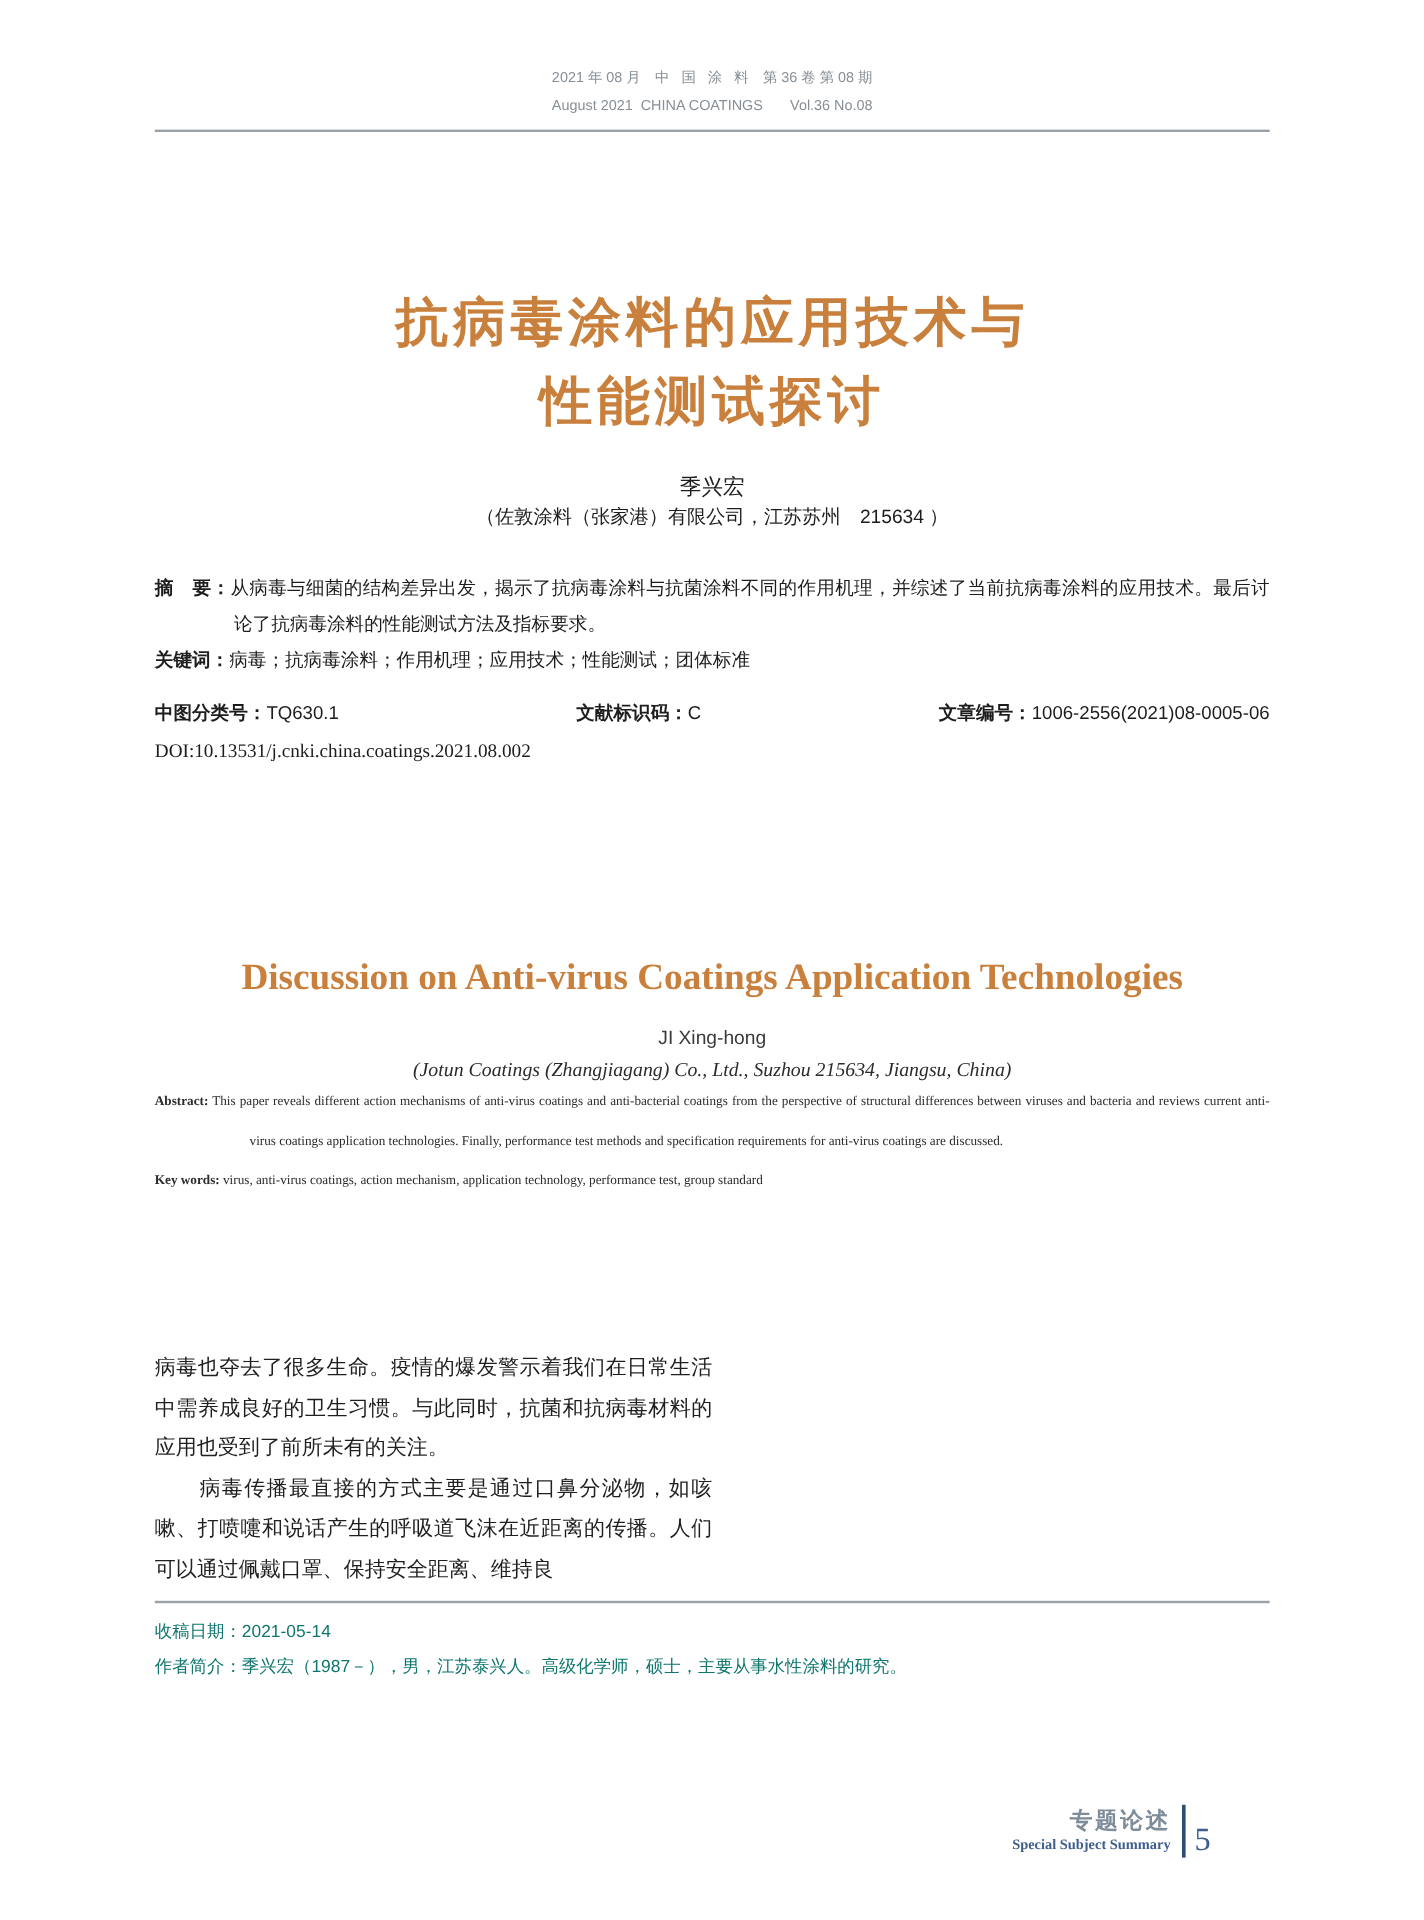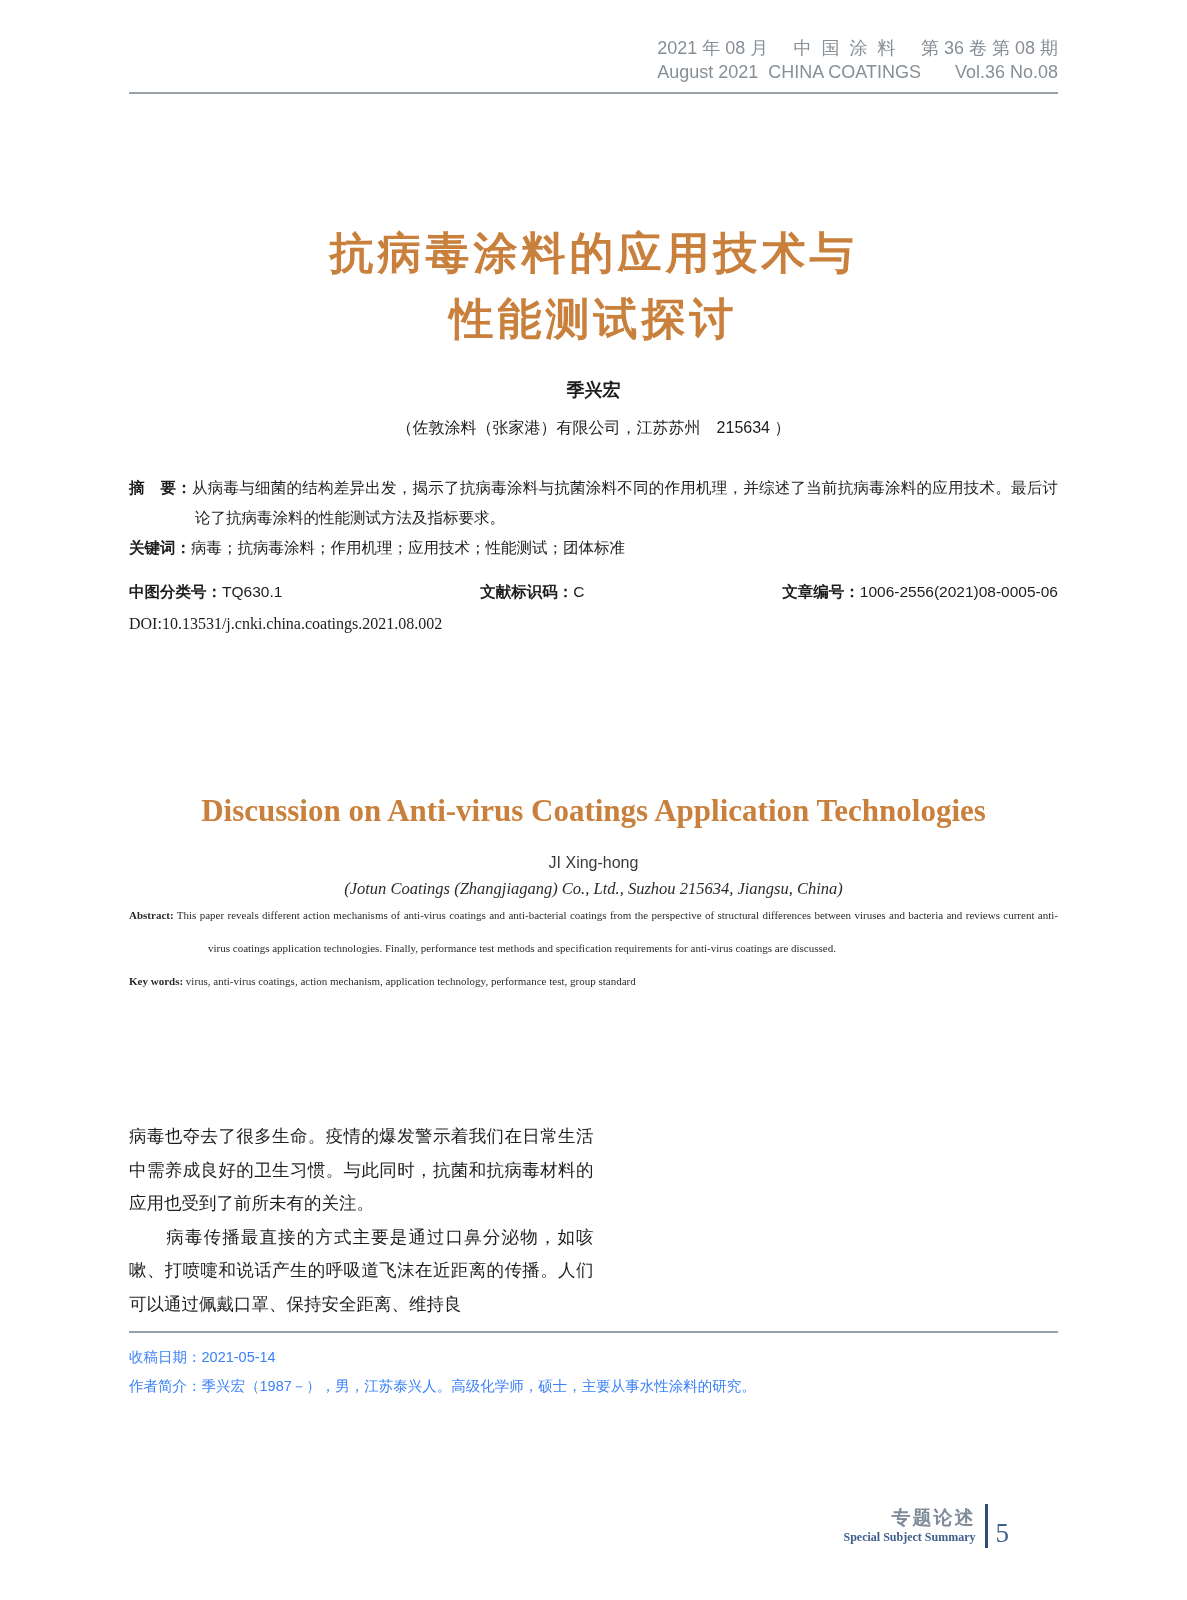--- a/index.html
+++ b/index.html
@@ -9,42 +9,42 @@
     position: relative;
     width: 1187px; height: 1600px;
     margin: 0 auto;
     background: #ffffff;
     overflow: hidden;
   }
   .content { padding: 0 129px; }
 
   
   .journal-header {
-    display: flex; justify-content: flex-end; align-items: flex-end;
-    padding-top: 36px; padding-bottom: 8px;
+    display: flex; justify-content: center; align-items: flex-end;
+    padding-top: 52px; padding-bottom: 8px;
     border-bottom: 2px solid #9aa2a9;
     color: #878f96;
-    font-size: 18px; line-height: 24px;
+    font-size: 12px; line-height: 24px;
   }
   .jh-left { text-align: left; }
   .jh-center { text-align: center; }
   .jh-center .cn { letter-spacing: 10px; padding-left: 10px; }
   .jh-right { text-align: right; }
 
   
   .title-cn {
     margin-top: 126px;
     text-align: center;
     color: #c8803c;
     font-size: 44px; font-weight: bold;
     letter-spacing: 4px;
     line-height: 66px;
   }
-  .author-cn { margin-top: 26px; text-align: center; font-size: 18px; font-weight: bold; color: #1d1d1d; }
-  .affil-cn  { margin-top: 16px;  text-align: center; font-size: 16px; color: #1d1d1d; }
+  .author-cn { margin-top: 26px; text-align: center; font-size: 18px; font-weight: normal; color: #1d1d1d; }
+  .affil-cn  { margin-top: 3px;  text-align: center; font-size: 16px; color: #1d1d1d; }
 
   
   .meta-cn { margin-top: 34px; font-size: 15.5px; line-height: 30px; color: #1d1d1d; }
   .hang-cn { padding-left: 66px; text-indent: -66px; text-align: justify; }
   .hang-cn b, .kw-cn b { font-weight: bold; }
   .kw-cn { margin-top: 0; }
   .class-row { display: flex; justify-content: space-between; margin-top: 14px; }
   .class-row b { font-weight: bold; }
   .doi-line { margin-top: 2px; font-family: "Liberation Serif", serif; font-size: 16px; color: #1d1d1d; }
 
@@ -75,21 +75,21 @@
     color: #c8803c; font-size: 21px; font-weight: bold;
     letter-spacing: 2px; line-height: 30px; margin-bottom: 10px;
   }
   .col p { text-align: justify; }
 
   
   .footnote {
     margin-top: 10px;
     border-top: 2px solid #9aa2a9;
     padding-top: 10px;
-    font-size: 14.5px; line-height: 29px; color: #3b82f6;
+    font-size: 14.5px; line-height: 29px; color: #0f766e;
   }
 
   
   .page-footer {
     position: absolute; right: 178px; bottom: 52px;
     display: flex; align-items: center;
   }
   .pf-labels { text-align: right; margin-right: 9px; }
   .pf-cn { color: #7e8b99; font-size: 19px; font-weight: bold; letter-spacing: 2px; line-height: 22px; }
   .pf-en { color: #3f5e8c; font-family: "Liberation Serif", serif; font-size: 12px;

